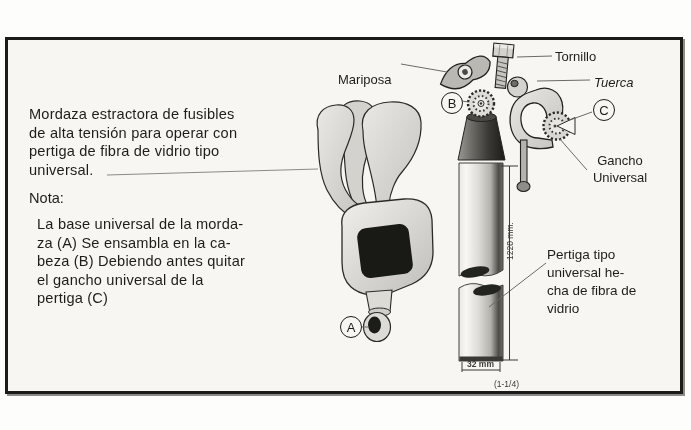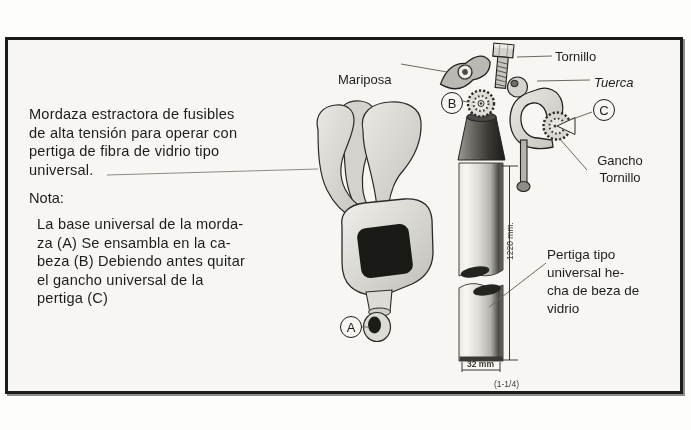--- a/index.html
+++ b/index.html
@@ -188,24 +188,24 @@
 <div class="txt note-body">La base universal de la morda-
 za (A) Se ensambla en la ca-
 beza (B) Debiendo antes quitar
 el gancho universal de la
 pertiga (C)</div>
 
 <div class="txt lbl mariposa">Mariposa</div>
 <div class="txt lbl tornillo">Tornillo</div>
 <div class="txt lbl tuerca">Tuerca</div>
 <div class="txt lbl gancho">Gancho
-Tornillo</div>
+Universal</div>
 <div class="txt lbl pertiga">Pertiga tipo
 universal he-
-cha de beza de
+cha de fibra de
 vidrio</div>
 
 <div class="callout co-a">A</div>
 <div class="callout co-b">B</div>
 <div class="callout co-c">C</div>
 
 <div class="dim dim-len">1220 mm.</div>
 <div class="dim dim-w">32 mm</div>
 <div class="dim dim-win">(1-1/4)</div>
 

